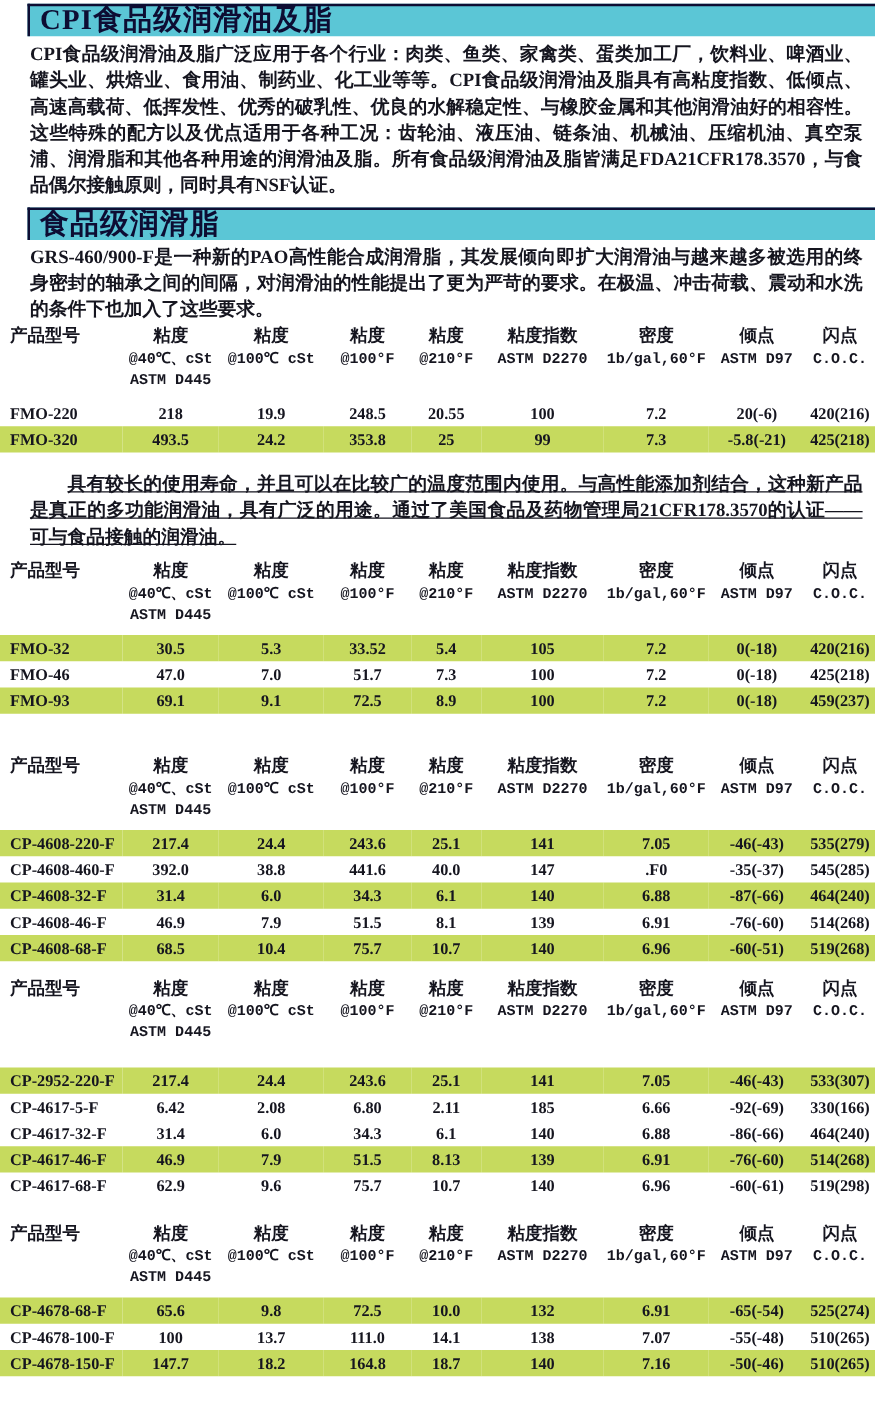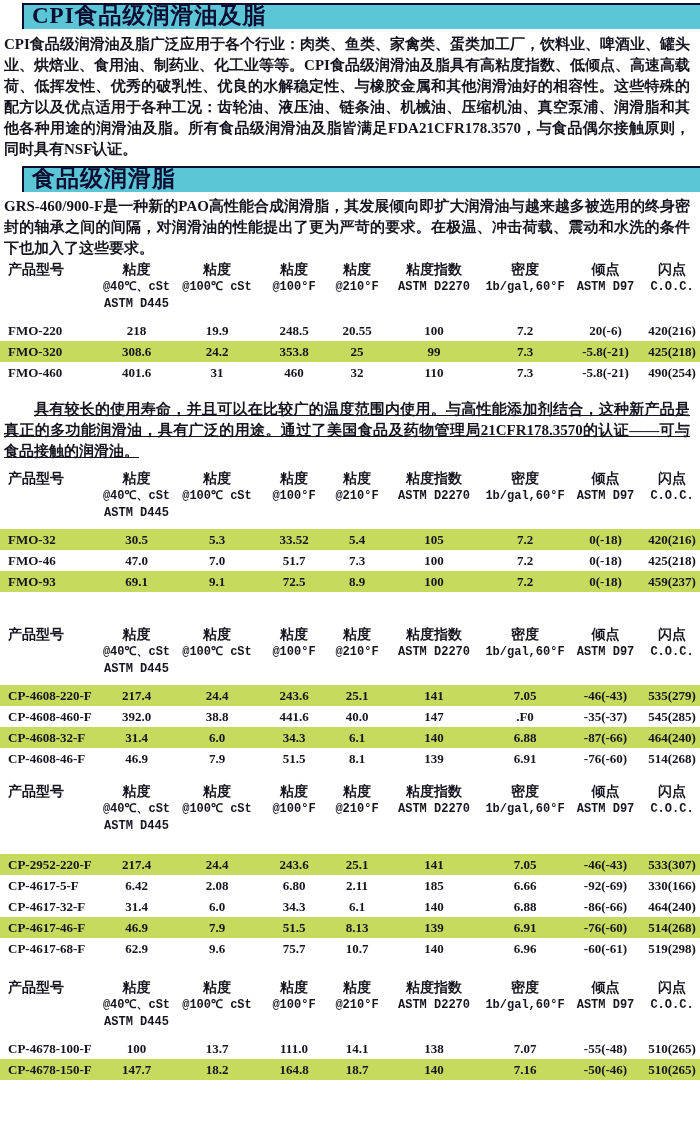--- a/index.html
+++ b/index.html
@@ -19,21 +19,21 @@
     margin:3px 0 0 22px;
     background:var(--bar);
     border-top:2px solid var(--bar-ink);
     border-left:2px solid var(--bar-ink);
     padding:1px 0 3px 8px;
     font-size:23px;line-height:20px;
     color:var(--bar-ink);
     letter-spacing:1px;
   }
   .para{
-    margin:5px 10px 0 4px;
+    margin:5px 10px 0 24px;
     font-size:15px;line-height:21px;
     text-align:justify;
   }
   .para.indent{text-indent:2em;text-decoration:underline;}
   table.spec{
     width:700px;border-collapse:collapse;table-layout:fixed;
   }
   table.spec th{
     vertical-align:top;font-weight:bold;
     padding:0 0 8px 0;
@@ -125,39 +125,28 @@
         <td>19.9</td>
         <td>248.5</td>
         <td>20.55</td>
         <td>100</td>
         <td>7.2</td>
         <td>20(-6)</td>
         <td>420(216)</td>
       </tr>
       <tr class="hi">
         <td class="model-col">FMO-320</td>
-        <td>308.6</td>
+        <td>493.5</td>
         <td>24.2</td>
         <td>353.8</td>
         <td>25</td>
         <td>99</td>
         <td>7.3</td>
         <td>-5.8(-21)</td>
         <td>425(218)</td>
-      </tr>
-      <tr>
-        <td class="model-col">FMO-460</td>
-        <td>401.6</td>
-        <td>31</td>
-        <td>460</td>
-        <td>32</td>
-        <td>110</td>
-        <td>7.3</td>
-        <td>-5.8(-21)</td>
-        <td>490(254)</td>
       </tr>
     </tbody>
 </table>
 
 <p class="para indent" style="margin-top:16px">具有较长的使用寿命，并且可以在比较广的温度范围内使用。与高性能添加剂结合，这种新产品是真正的多功能润滑油，具有广泛的用途。通过了美国食品及药物管理局21CFR178.3570的认证——可与食品接触的润滑油。</p>
 
 <table class="spec" id="t2">
     <colgroup>
       <col style="width: 14%;">
       <col style="width: 11%;">
@@ -336,20 +325,31 @@
         <td class="model-col">CP-4608-46-F</td>
         <td>46.9</td>
         <td>7.9</td>
         <td>51.5</td>
         <td>8.1</td>
         <td>139</td>
         <td>6.91</td>
         <td>-76(-60)</td>
         <td>514(268)</td>
       </tr>
+      <tr class="hi">
+        <td class="model-col">CP-4608-68-F</td>
+        <td>68.5</td>
+        <td>10.4</td>
+        <td>75.7</td>
+        <td>10.7</td>
+        <td>140</td>
+        <td>6.96</td>
+        <td>-60(-51)</td>
+        <td>519(268)</td>
+      </tr>
     </tbody>
 </table>
 
 <table class="spec gap-lg rows-tight" id="t4">
     <colgroup>
       <col style="width: 14%;">
       <col style="width: 11%;">
       <col style="width: 12%;">
       <col style="width: 10%;">
       <col style="width: 8%;">
@@ -503,20 +503,31 @@
           <div class="h-main">倾点</div>
           <div class="h-sub">ASTM D97</div>
         </th>
         <th>
           <div class="h-main">闪点</div>
           <div class="h-sub">C.O.C.</div>
         </th>
       </tr>
     </thead>
     <tbody>
+      <tr class="hi">
+        <td class="model-col">CP-4678-68-F</td>
+        <td>65.6</td>
+        <td>9.8</td>
+        <td>72.5</td>
+        <td>10.0</td>
+        <td>132</td>
+        <td>6.91</td>
+        <td>-65(-54)</td>
+        <td>525(274)</td>
+      </tr>
       <tr>
         <td class="model-col">CP-4678-100-F</td>
         <td>100</td>
         <td>13.7</td>
         <td>111.0</td>
         <td>14.1</td>
         <td>138</td>
         <td>7.07</td>
         <td>-55(-48)</td>
         <td>510(265)</td>

